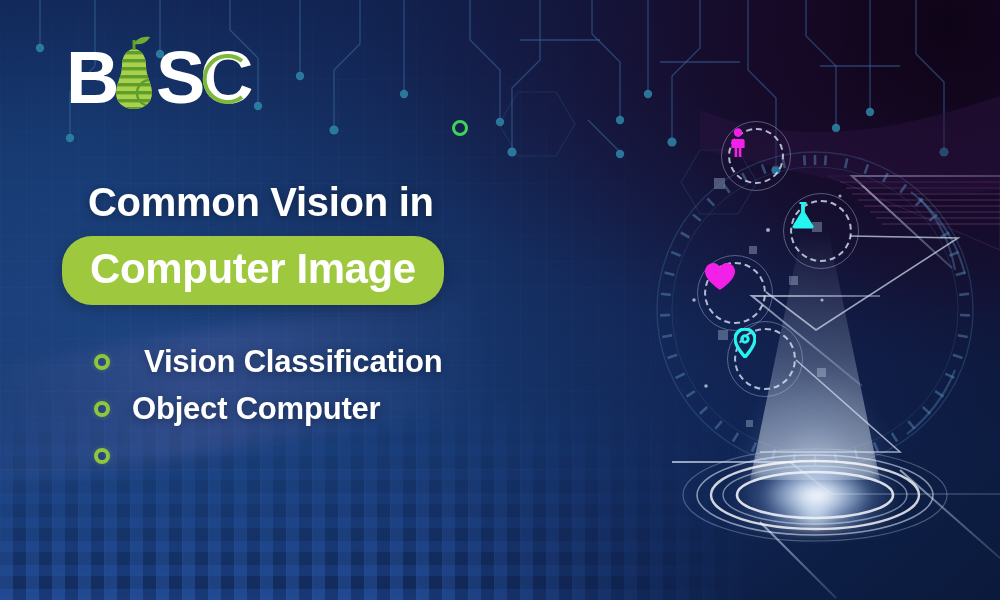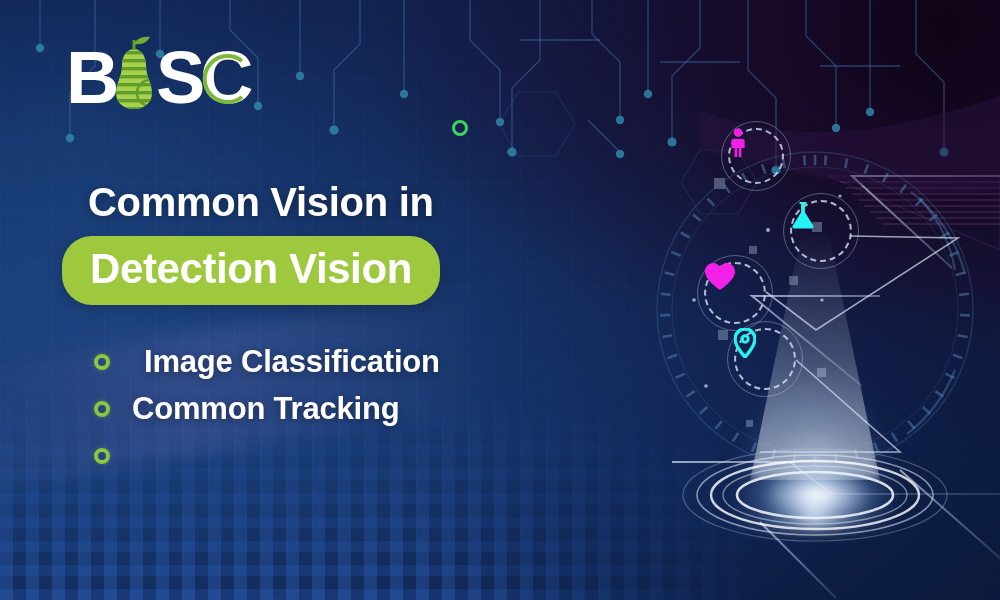--- a/index.html
+++ b/index.html
@@ -281,34 +281,34 @@
       <text x="90" y="68" font-family="'Liberation Sans',sans-serif" font-size="74" font-weight="700" fill="#ffffff">S</text>
 
       <text x="134" y="68" font-family="'Liberation Sans',sans-serif" font-size="74" font-weight="700" fill="#ffffff">C</text>
       <path d="M176 26 A23 23 0 1 0 176 62" fill="none" stroke="#7cb83a" stroke-width="4"></path>
     </svg>
   </div>
 
   <div class="headline">Common Vision in</div>
 
   <div class="pill">
-    <div class="pill-text">Detection Vision</div>
+    <div class="pill-text">Computer Image</div>
   </div>
 
   <div class="tasks">
 
     <div class="task indent">
       <span class="ring"></span>
-      <span class="label">Image Classification</span>
+      <span class="label">Vision Classification</span>
     </div>
 
 
     <div class="task">
       <span class="ring"></span>
-      <span class="label">Common Tracking</span>
+      <span class="label">Object Computer</span>
     </div>
 
     <div class="task">
       <span class="ring"></span>
     </div>
   </div>
 
   <div class="holo">
 
     <svg width="400" height="540" viewBox="0 0 400 540">

